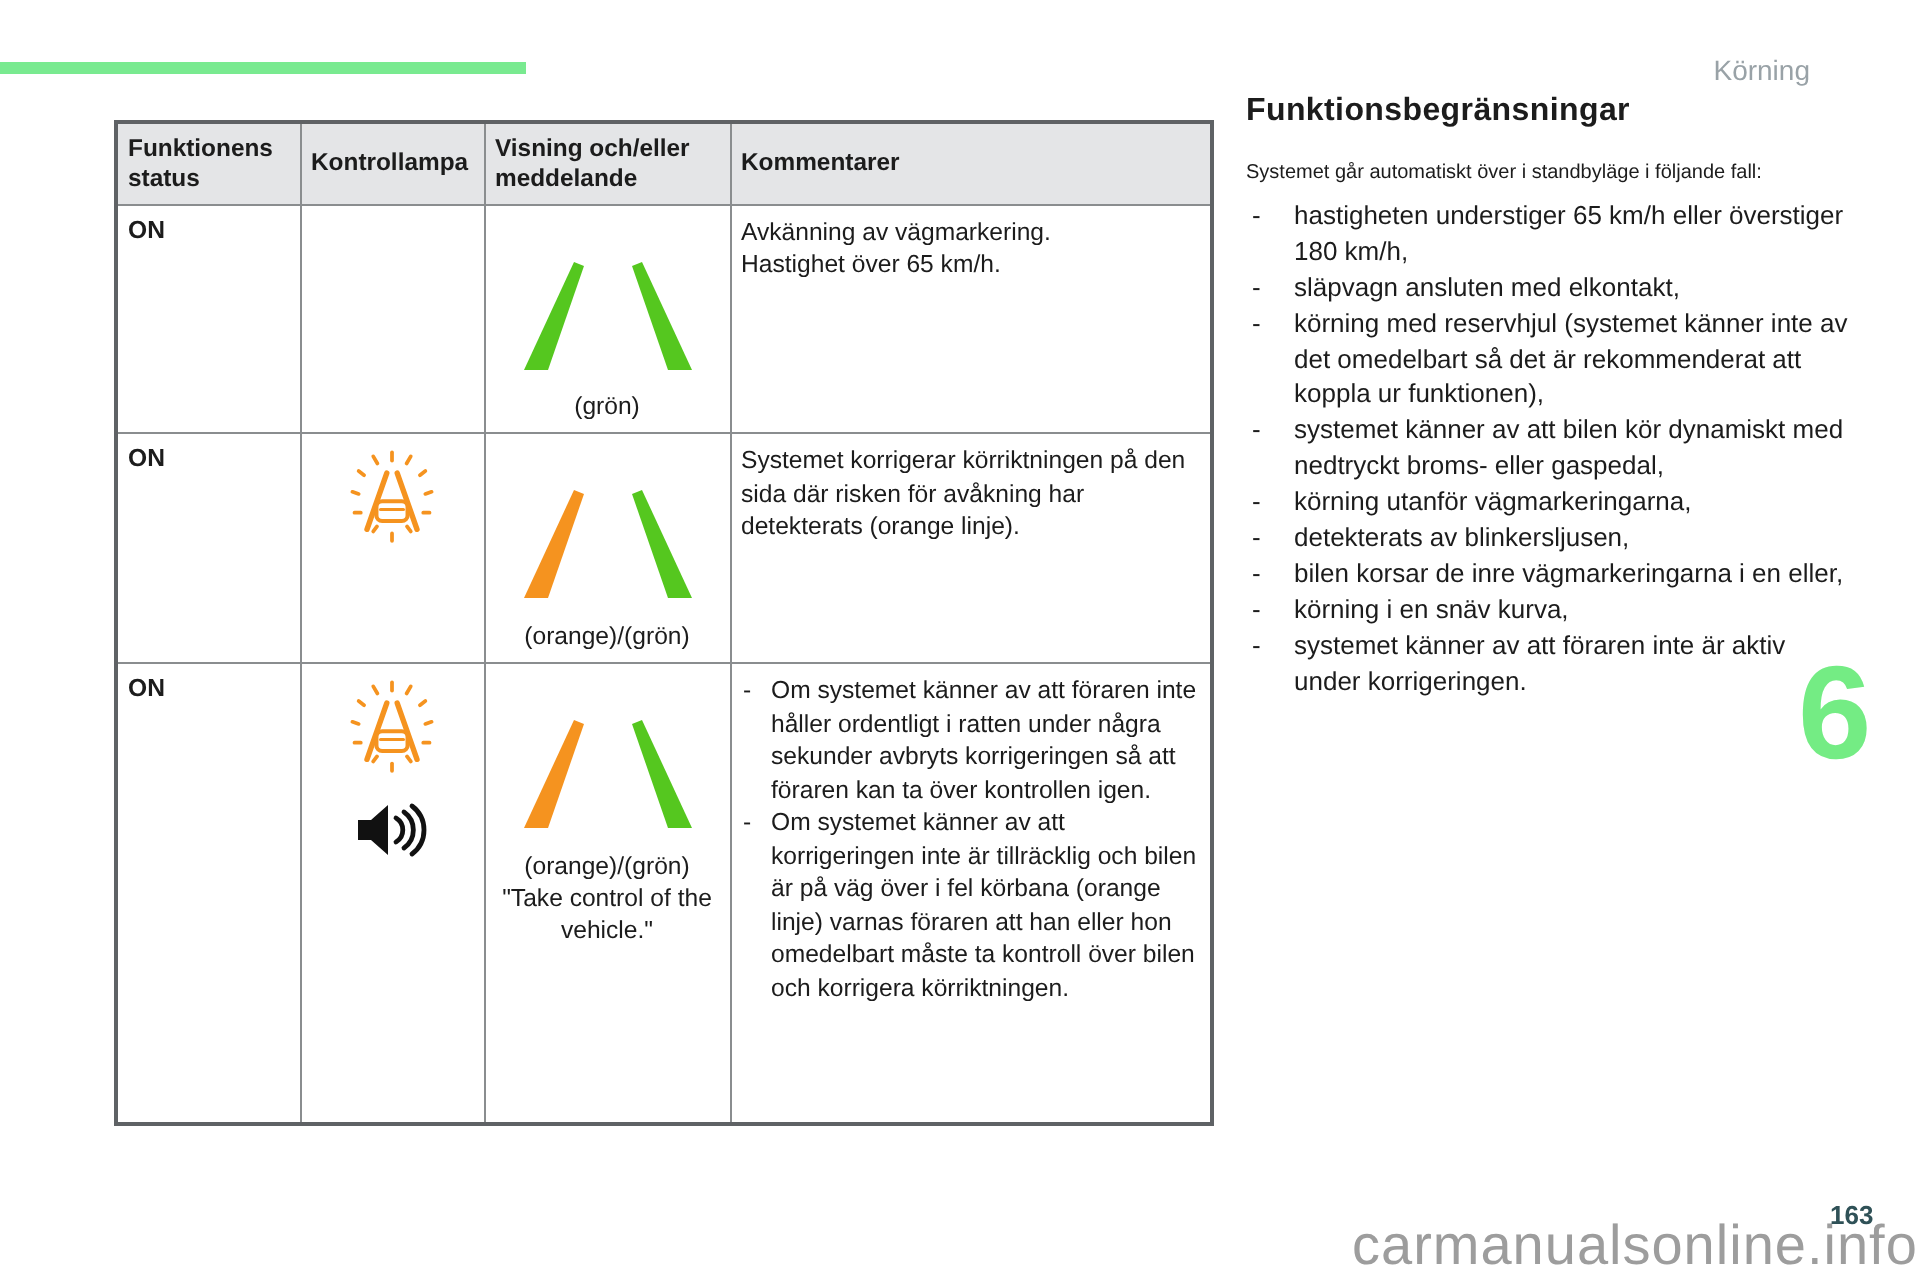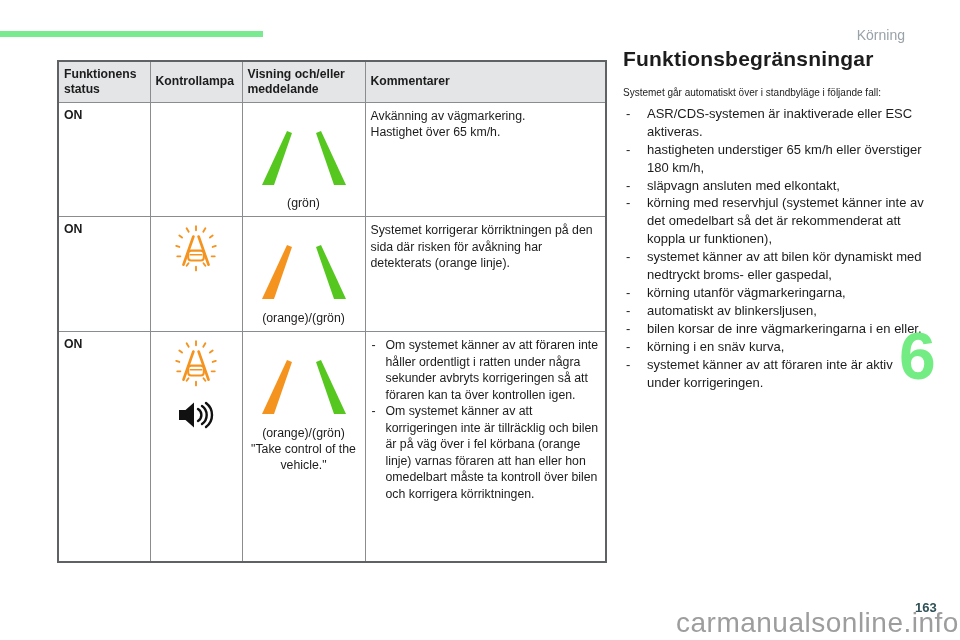--- a/index.html
+++ b/index.html
@@ -40,21 +40,21 @@
   td.display-cell{text-align:center;padding-top:26px;}
   .display-cell .caption{font-size:12.3px;margin-top:4px;}
   .display-cell .message{font-size:12.3px;line-height:1.3;margin-top:1px;}
   .lane-pair{display:inline-block;}
   .speaker-wrap{margin-top:11px;}
   .comment-line{margin:0;}
   .dash-item{position:relative;padding-left:15px;margin:0;}
   .dash-item::before{content:"-";position:absolute;left:1px;top:0;}
   
   .article{position:absolute;left:623px;top:47px;width:302px;}
-  .article-title{font-size:21px;font-weight:bold;letter-spacing:.2px;margin-bottom:15px;}
+  .article-title{font-size:16px;font-weight:bold;letter-spacing:.2px;margin-bottom:15px;}
   .article-intro{font-size:10px;line-height:1.38;max-width:284px;margin-bottom:5px;}
   .limit-item{position:relative;padding-left:24px;font-size:13px;line-height:1.38;}
   .limit-item::before{content:"-";position:absolute;left:3px;top:0;}
   
   .big-six{position:absolute;left:899px;top:323px;font-size:66px;font-weight:bold;
     line-height:1;color:var(--six-green);}
   .watermark{position:absolute;left:676px;top:607px;font-size:28px;color:var(--watermark);
     letter-spacing:.5px;}
   .page-number{position:absolute;left:915px;top:600px;font-size:13px;font-weight:bold;
     color:var(--pagenum);z-index:2;}
@@ -187,27 +187,26 @@
       <div class="dash-item">Om systemet känner av att föraren inte håller ordentligt i ratten under några sekunder avbryts korrigeringen så att föraren kan ta över kontrollen igen.</div>
       <div class="dash-item">Om systemet känner av att korrigeringen inte är tillräcklig och bilen är på väg över i fel körbana (orange linje) varnas föraren att han eller hon omedelbart måste ta kontroll över bilen och korrigera körriktningen.</div>
     </td>
   </tr>
 </tbody>
   </table>
 
 <div class="article">
   <div class="article-title">Funktionsbegränsningar</div>
   <div class="article-intro">Systemet går automatiskt över i standbyläge i följande fall:</div>
-  <div class="limit-item">ASR/CDS-systemen är inaktiverade eller ESC aktiveras.</div>
   <div class="limit-item">hastigheten understiger 65 km/h eller överstiger 180 km/h,</div>
   <div class="limit-item">släpvagn ansluten med elkontakt,</div>
   <div class="limit-item">körning med reservhjul (systemet känner inte av det omedelbart så det är rekommenderat att koppla ur funktionen),</div>
   <div class="limit-item">systemet känner av att bilen kör dynamiskt med nedtryckt broms- eller gaspedal,</div>
   <div class="limit-item">körning utanför vägmarkeringarna,</div>
-  <div class="limit-item">automatiskt av blinkersljusen,</div>
+  <div class="limit-item">detekterats av blinkersljusen,</div>
   <div class="limit-item">bilen korsar de inre vägmarkeringarna i en eller,</div>
   <div class="limit-item">körning i en snäv kurva,</div>
   <div class="limit-item">systemet känner av att föraren inte är aktiv under korrigeringen.</div>
 </div>
 
 <div class="big-six">6</div>
 <div class="watermark">carmanualsonline.info</div>
 <div class="page-number">163</div>
 
 </body></html>

